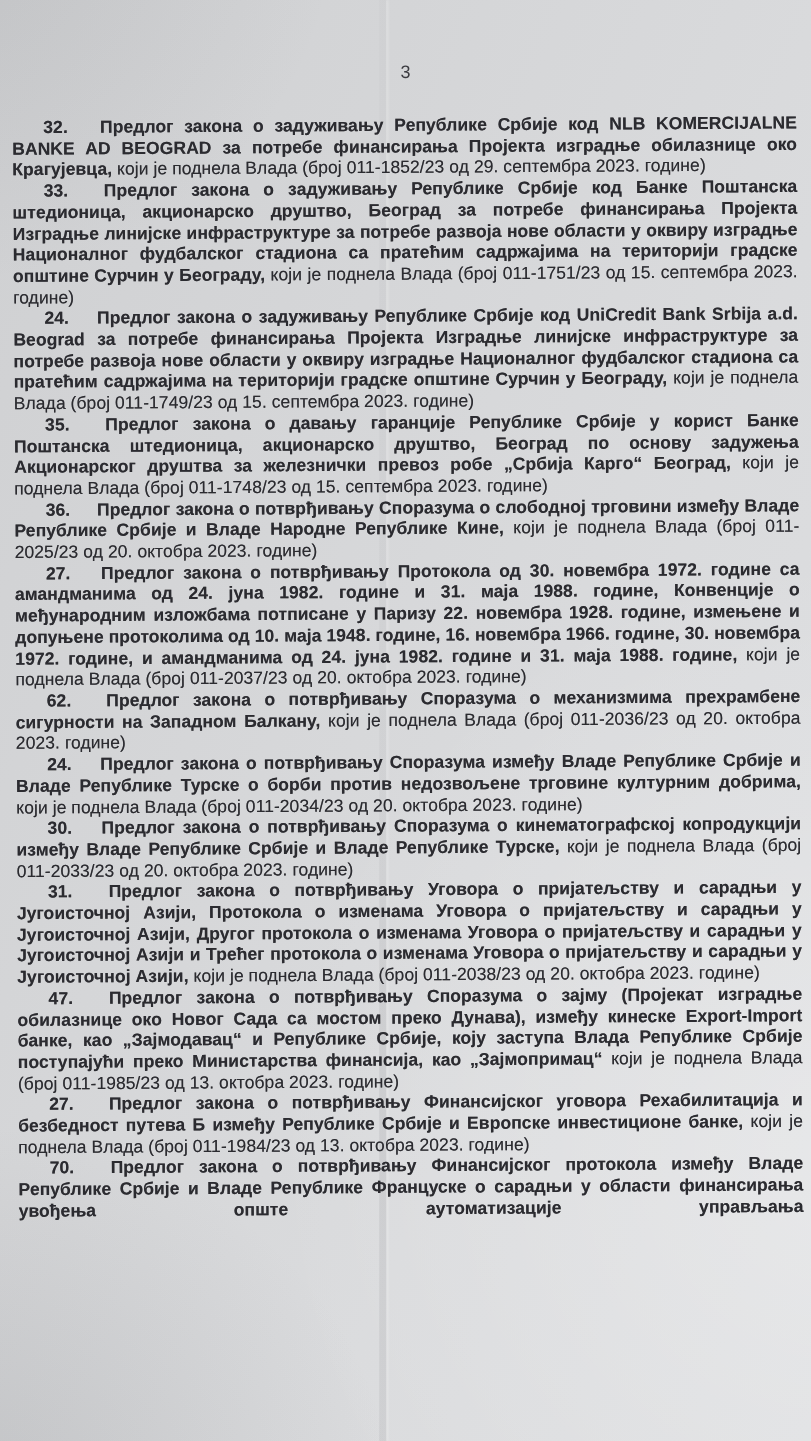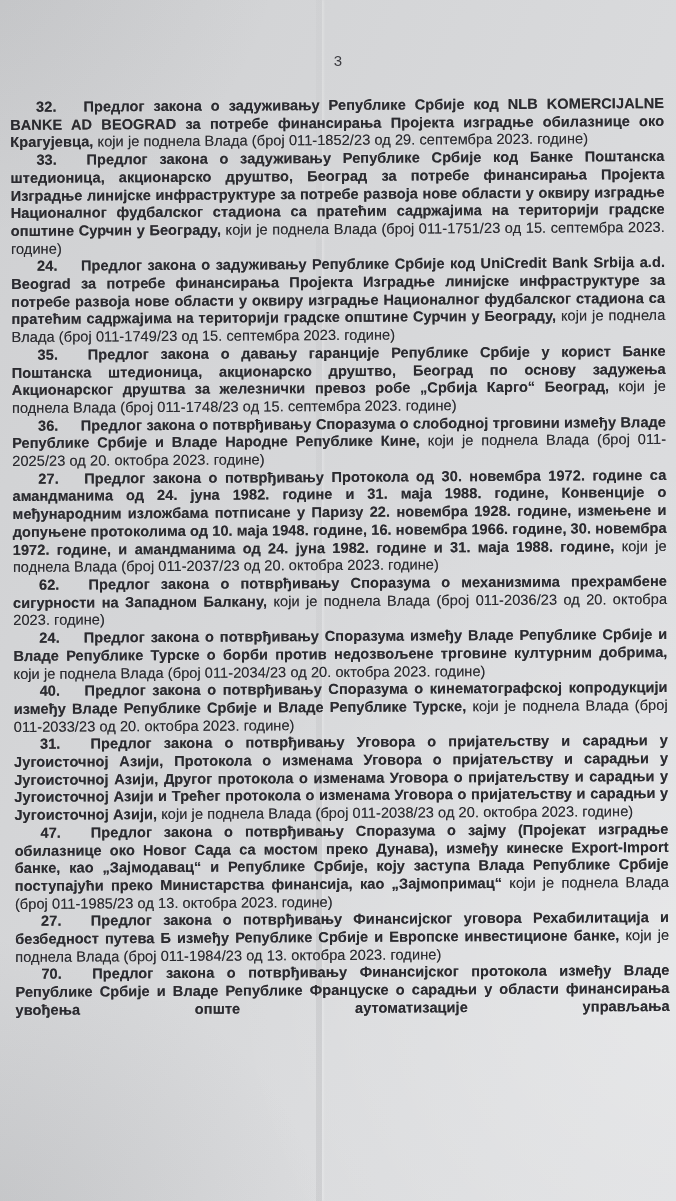--- a/index.html
+++ b/index.html
@@ -124,21 +124,21 @@
       <span class="r">који је поднела Влада (број 011-2036/23 од 20. октобра 2023. године)</span>
     </p>
 
     <p class="item">
       <span class="b num">24.</span>
       <span class="b">Предлог закона о потврђивању Споразума између Владе Републике Србије и Владе Републике Турске о борби против недозвољене трговине културним добрима,</span>
       <span class="r">који је поднела Влада (број 011-2034/23 од 20. октобра 2023. године)</span>
     </p>
 
     <p class="item">
-      <span class="b num">40.</span>
+      <span class="b num">30.</span>
       <span class="b">Предлог закона о потврђивању Споразума о кинематографској копродукцији између Владе Републике Србије и Владе Републике Турске,</span>
       <span class="r">који је поднела Влада (број 011-2033/23 од 20. октобра 2023. године)</span>
     </p>
 
     <p class="item">
       <span class="b num">31.</span>
       <span class="b">Предлог закона о потврђивању Уговора о пријатељству и сарадњи у Југоисточној Азији, Протокола о изменама Уговора о пријатељству и сарадњи у Југоисточној Азији, Другог протокола о изменама Уговора о пријатељству и сарадњи у Југоисточној Азији и Трећег протокола о изменама Уговора о пријатељству и сарадњи у Југоисточној Азији,</span>
       <span class="r">који је поднела Влада (број 011-2038/23 од 20. октобра 2023. године)</span>
     </p>
 

